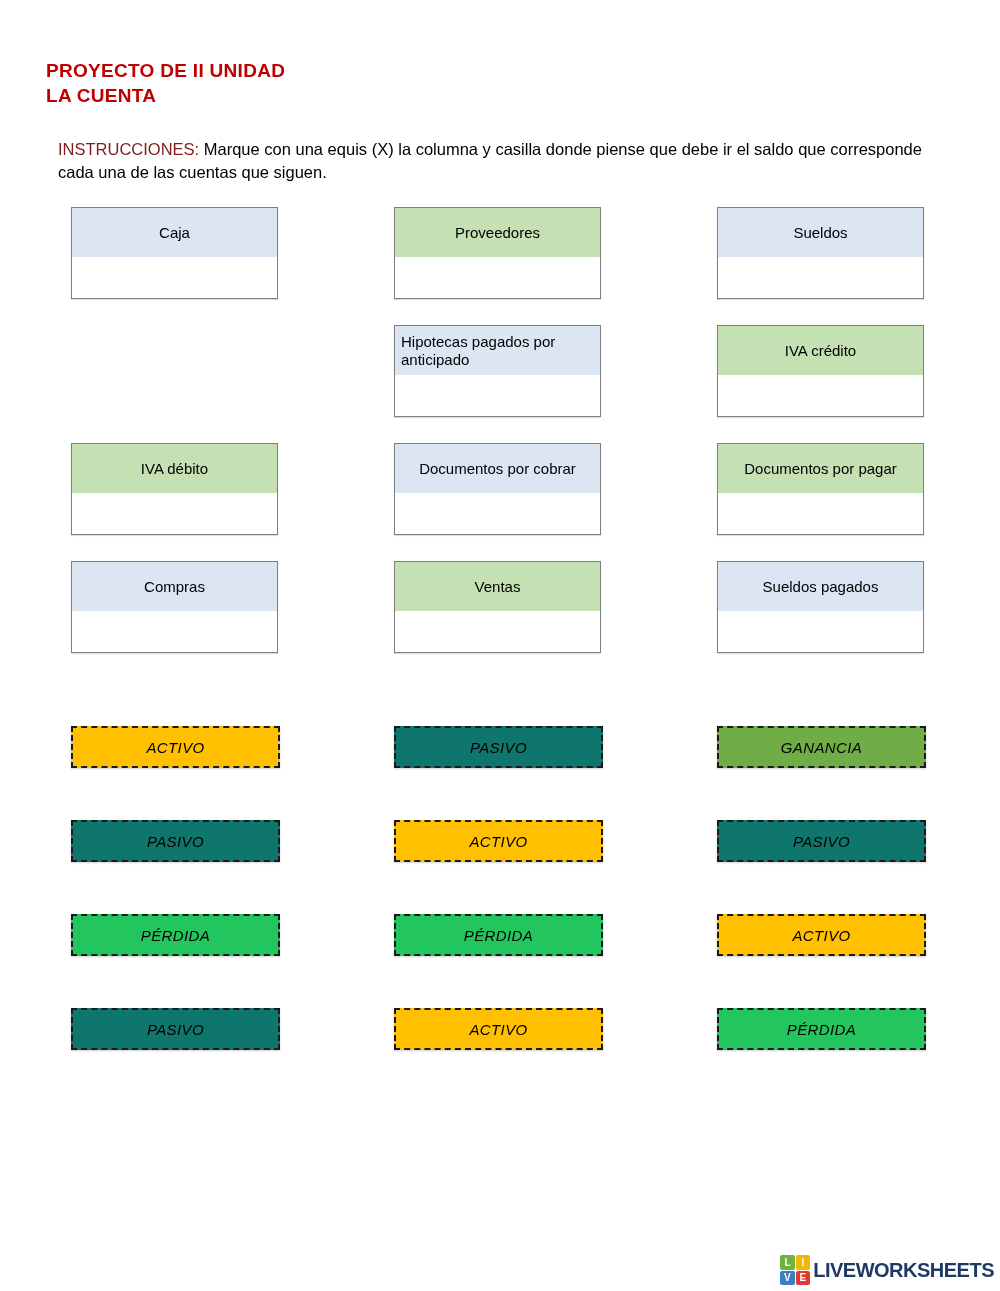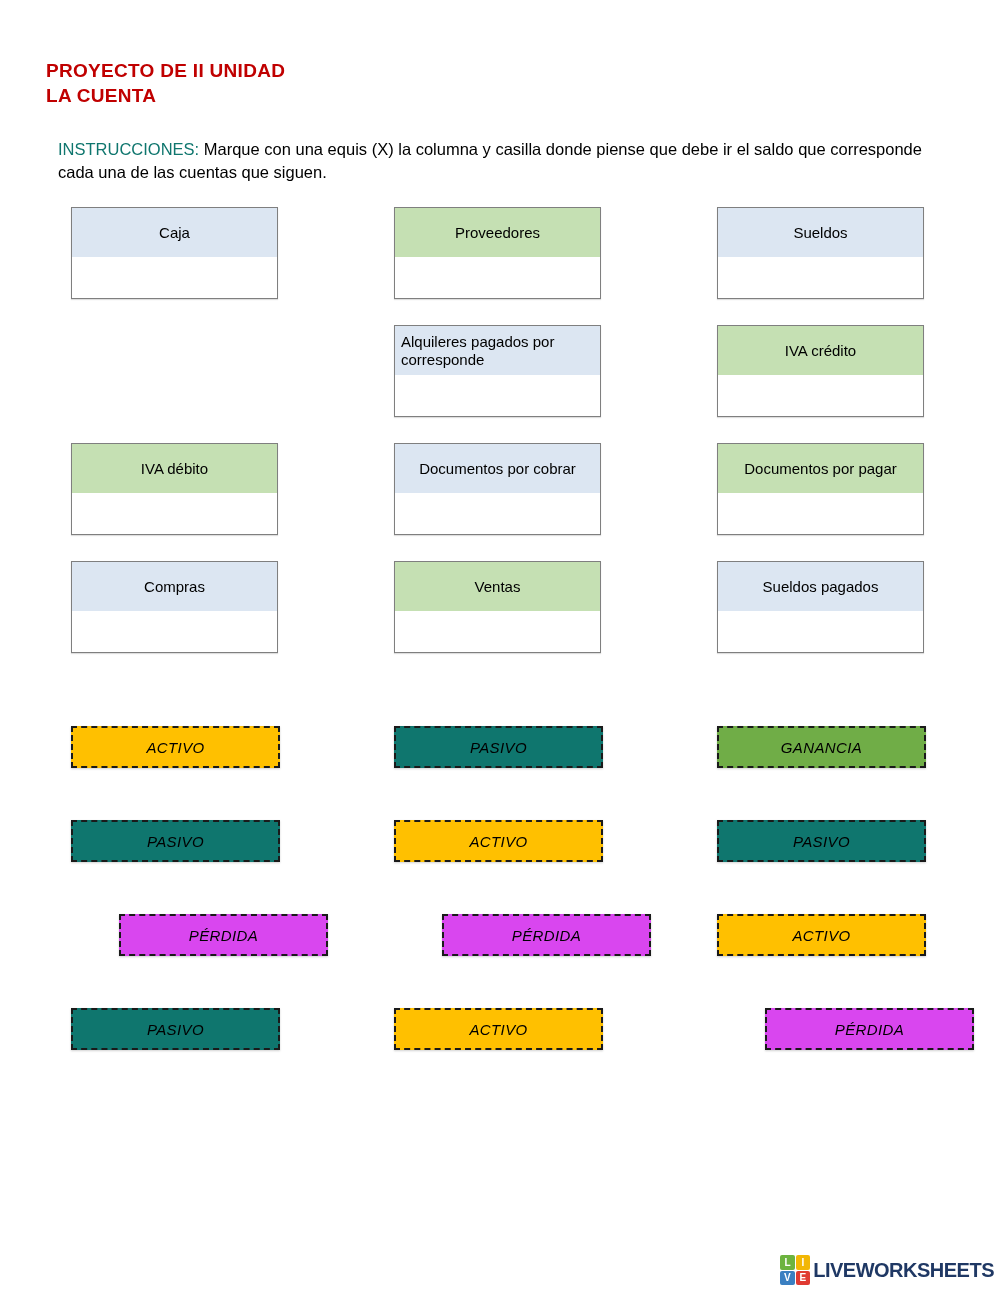--- a/index.html
+++ b/index.html
@@ -37,21 +37,21 @@
   .instructions {
     position: absolute;
     left: 58px;
     top: 138px;
     width: 888px;
     font-size: 16.5px;
     line-height: 1.42;
     color: #000000;
   }
   .instructions .lead {
-    color: #0f766e;
+    color: #7f1d1d;
   }
 
   
   .accounts {
     position: absolute;
     left: 71px;
     top: 207px;
     width: 858px;
   }
   .acc-row {
@@ -115,21 +115,21 @@
     letter-spacing: .4px;
     color: #000000;
     box-shadow: 0 1px 2px rgba(0,0,0,.18);
   }
   .chip.col0 { left: 0px; }
   .chip.col1 { left: 323px; }
   .chip.col2 { left: 646px; }
   .chip.amber  { background: #ffc000; }
   .chip.orange { background: #0f766e; }
   .chip.green  { background: #70ad47; }
-  .chip.blue   { background: #d946ef; margin-left: 48px; }
+  .chip.blue   { background: #22c55e; }
 
   
   .logo {
     position: absolute;
     right: 6px;
     bottom: 6px;
     display: flex;
     align-items: center;
   }
   .logo-mark {
@@ -185,21 +185,21 @@
       <div class="acc-body"></div>
     </div>
     <div class="acc-box col2">
       <div class="acc-head blue">Sueldos</div>
       <div class="acc-body"></div>
     </div>
   </div>
 
   <div class="acc-row">
     <div class="acc-box col1">
-      <div class="acc-head blue">Alquileres pagados por corresponde</div>
+      <div class="acc-head blue">Hipotecas pagados por anticipado</div>
       <div class="acc-body"></div>
     </div>
     <div class="acc-box col2">
       <div class="acc-head green">IVA crédito</div>
       <div class="acc-body"></div>
     </div>
   </div>
 
   <div class="acc-row">
     <div class="acc-box col0">

